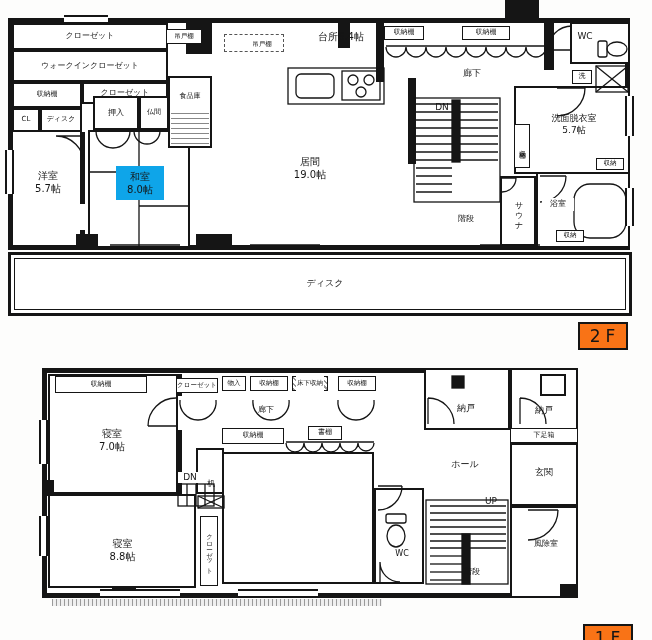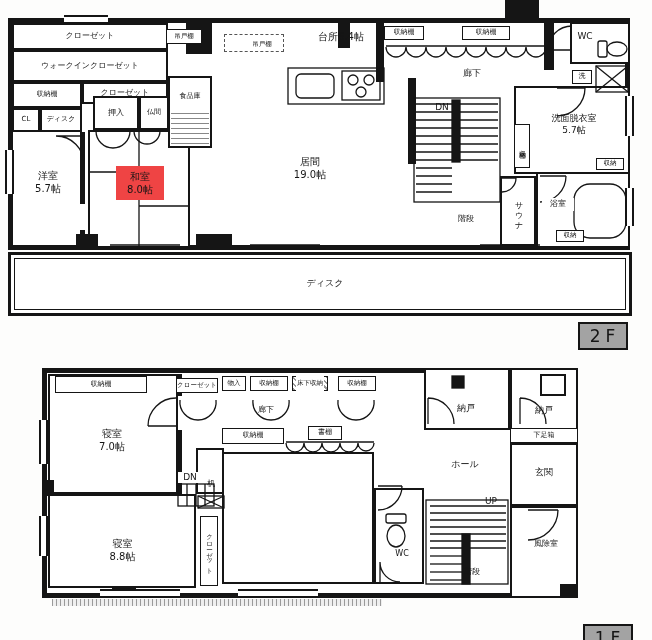--- a/index.html
+++ b/index.html
@@ -6,21 +6,21 @@
   body{width:652px;height:640px;background:#ffffff;font-family:"DejaVu Sans",sans-serif;color:#151515;}
   #plan{position:relative;width:652px;height:640px;background:#fdfdfc;overflow:hidden;}
   .abs{position:absolute;box-sizing:border-box;}
   .outline{border:5px solid #151515;background:#fff;z-index:1;}
   .box{border:2px solid #151515;background:#fff;z-index:1;}
   .tbox{border:1px solid #151515;background:#fff;display:flex;align-items:center;justify-content:center;text-align:center;z-index:3;line-height:1.1;}
   .wall{background:#151515;z-index:2;}
   .lbl{display:flex;align-items:center;justify-content:center;text-align:center;white-space:pre-line;line-height:1.3;z-index:3;}
   .f11{font-size:10px;}.f10{font-size:10px;}.f9{font-size:9px;}.f8{font-size:8px;}.f7{font-size:7px;}.f6{font-size:6.5px;}
   .vert{writing-mode:vertical-rl;letter-spacing:1px;}
-  .badge{border:2px solid #151515;font-size:17px;display:flex;align-items:center;justify-content:center;letter-spacing:5px;background:#a3a3a3;z-index:3;padding-left:4px;}
+  .badge{border:2px solid #151515;font-size:17px;display:flex;align-items:center;justify-content:center;letter-spacing:5px;background:#f97316;z-index:3;padding-left:4px;}
   .dashed{border:1.5px dashed #555;background:#fff;z-index:1;}
   .hatch{background:repeating-linear-gradient(45deg,#999 0 1.5px,#fff 1.5px 4px);}
   .hstripe{background:repeating-linear-gradient(0deg,#888 0 1px,#fff 1px 5px);z-index:1;}
   .vstripe{background:repeating-linear-gradient(90deg,#9a9a9a 0 1px,#efefef 1px 4px);z-index:1;}
   .winh{background:#fff;border-top:2px solid #151515;border-bottom:2px solid #151515;z-index:2;}
   .winv{background:#fff;border-left:2px solid #151515;border-right:2px solid #151515;z-index:2;}
   #gfx{position:absolute;left:0;top:0;z-index:2;}
   #gfx path,#gfx line,#gfx rect,#gfx ellipse,#gfx circle{fill:none;stroke:#151515;stroke-width:1.3px;}
 </style>
 </head>
@@ -48,21 +48,21 @@
 5.7帖</div>
   <div class="abs wall" style="left:80px;top:132px;width:5px;height:72px"></div>
   <div class="abs wall" style="left:80px;top:230px;width:5px;height:18px"></div>
 
   <div class="abs box" style="left:93px;top:96px;width:46px;height:34px"></div>
   <div class="abs lbl f8" style="left:93px;top:104px;width:46px;height:18px">押入</div>
   <div class="abs box" style="left:139px;top:96px;width:30px;height:34px"></div>
   <div class="abs lbl f7" style="left:139px;top:104px;width:30px;height:18px">仏間</div>
 
   <div class="abs box" style="left:88px;top:130px;width:102px;height:118px"></div>
-  <div class="abs lbl f11" style="left:116px;top:166px;width:48px;height:34px;background:#ef4444">和室
+  <div class="abs lbl f11" style="left:116px;top:166px;width:48px;height:34px;background:#0ea5e9">和室
 8.0帖</div>
 
   <div class="abs box" style="left:168px;top:76px;width:44px;height:72px"></div>
   <div class="abs lbl f7" style="left:170px;top:90px;width:40px;height:14px">食品庫</div>
   <div class="abs hstripe" style="left:171px;top:112px;width:38px;height:32px"></div>
   <div class="abs wall" style="left:186px;top:22px;width:26px;height:32px"></div>
 
   <div class="abs lbl f11" style="left:270px;top:150px;width:80px;height:36px">居間
 19.0帖</div>
   <div class="abs lbl f10" style="left:296px;top:28px;width:90px;height:16px">台所6.4帖</div>

